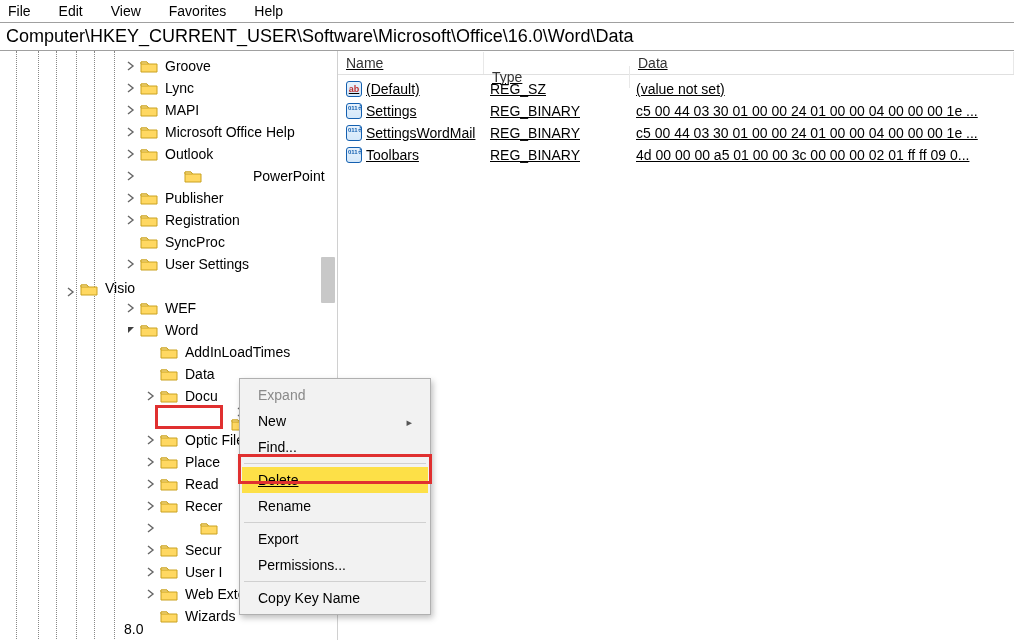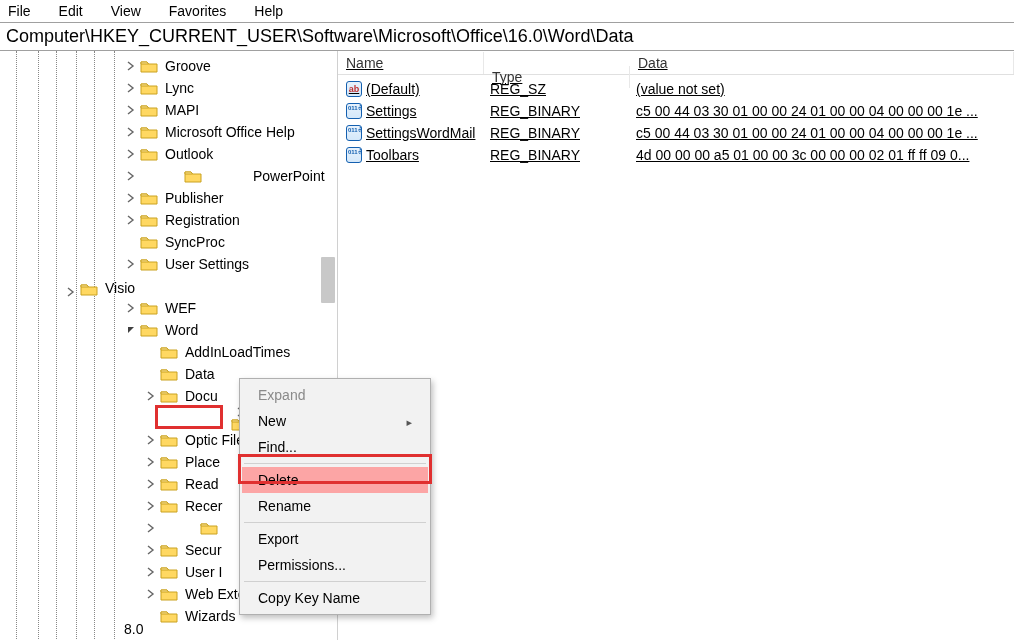--- a/index.html
+++ b/index.html
@@ -150,21 +150,22 @@
     padding: 3px 2px;
   }
   .context-menu .item {
     padding: 5px 16px;
     display: flex;
     align-items: flex-end;
     justify-content: space-between;
   }
   .context-menu .item.disabled { color: #8a8a8a; }
   .context-menu .item.hover {
-    background: #fca5a5;
+    background: #fde047;
+    text-decoration: underline;
   }
   .context-menu .sep {
     height: 1px;
     background: #d0d0d0;
     margin: 3px 2px;
   }
   .context-menu .arrow {
     font-size: 11px;
     color: #555;
   }

